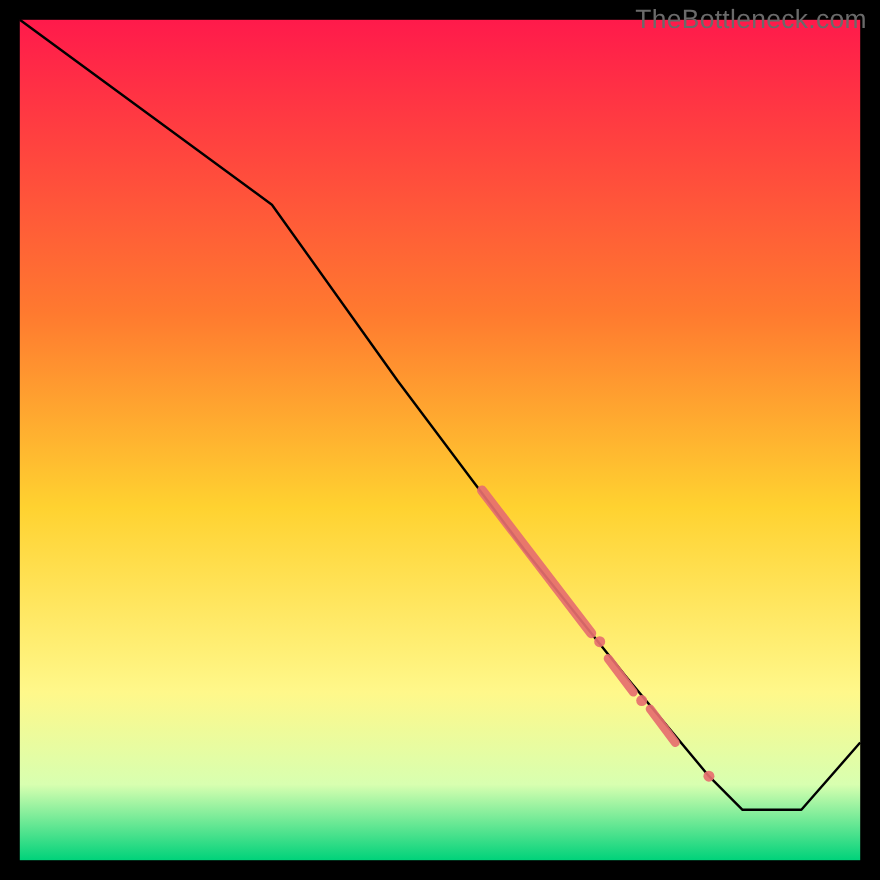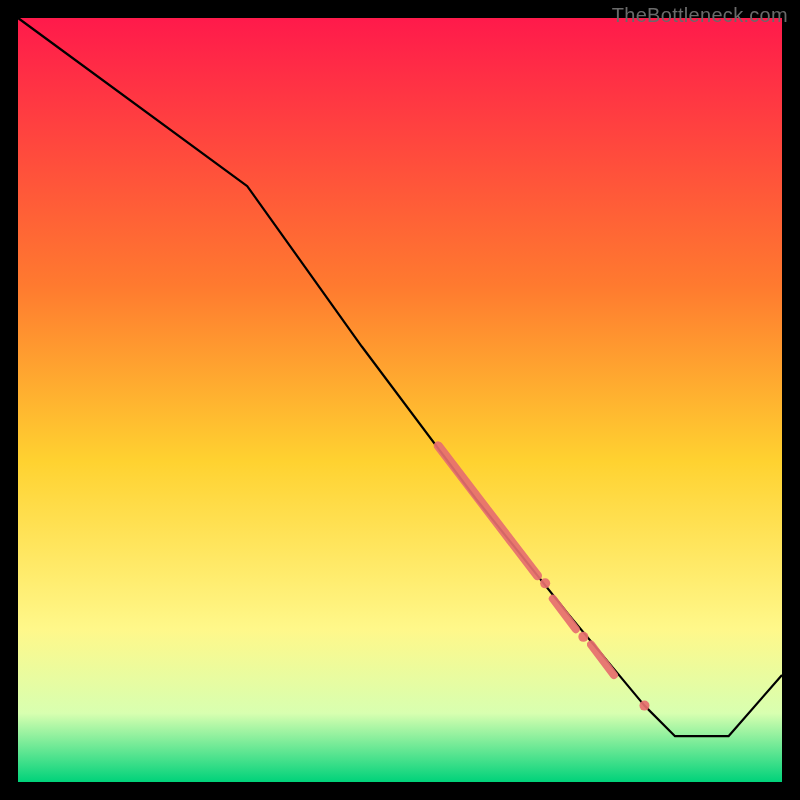--- a/index.html
+++ b/index.html
@@ -15,21 +15,21 @@
     position: relative;
     width: 800px;
     height: 800px;
   }
   svg { display: block; }
   .watermark {
     position: absolute;
     top: 4px;
     right: 12px;
     color: #6a6a6a;
-    font-size: 20px;
+    font-size: 24px;
     font-weight: 500;
     letter-spacing: 0.3px;
     user-select: none;
   }
 </style>
 </head>
 <body>
 
 <div class="chart-wrap">
   <svg id="svg" width="800" height="800" viewBox="0 0 800 800">

